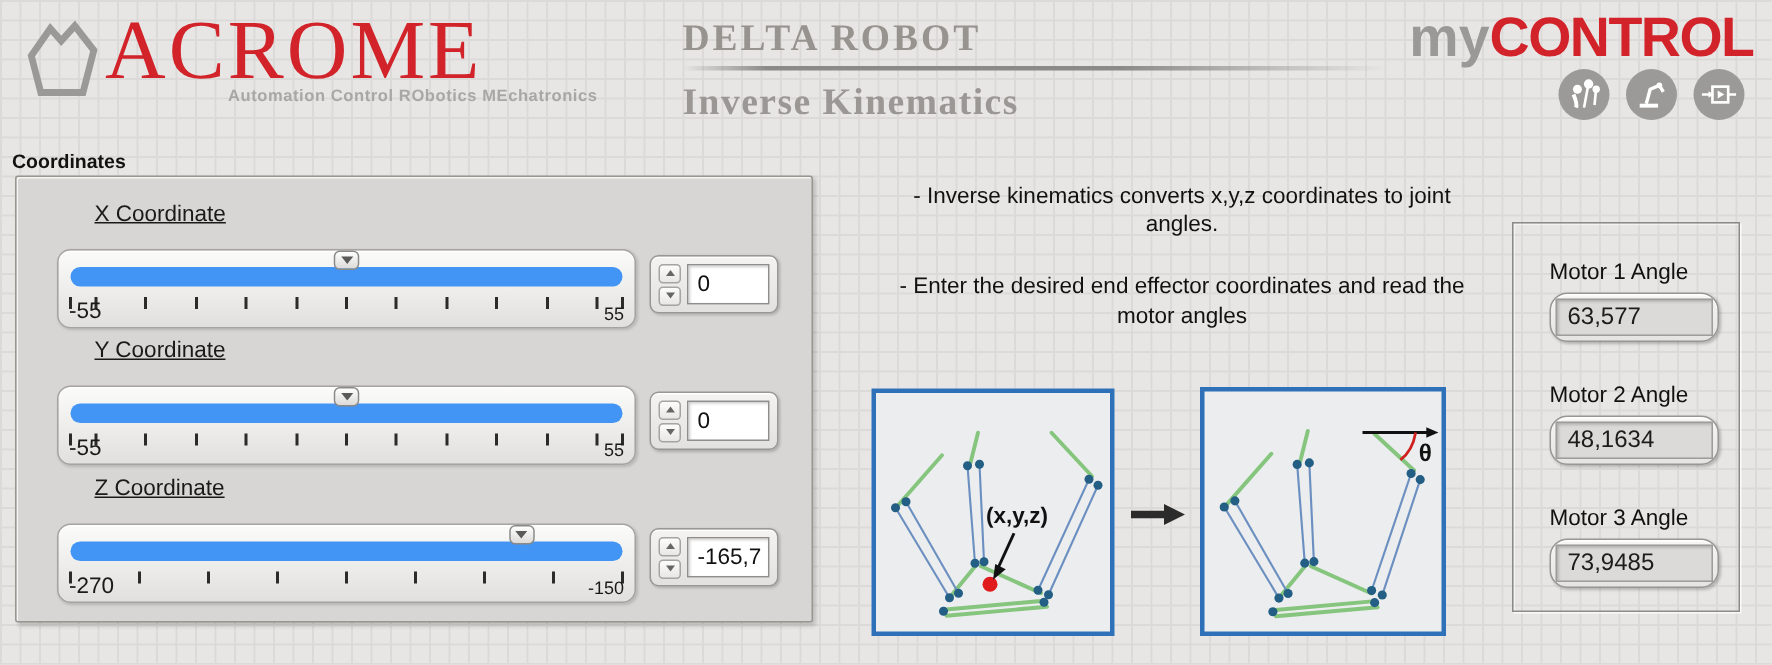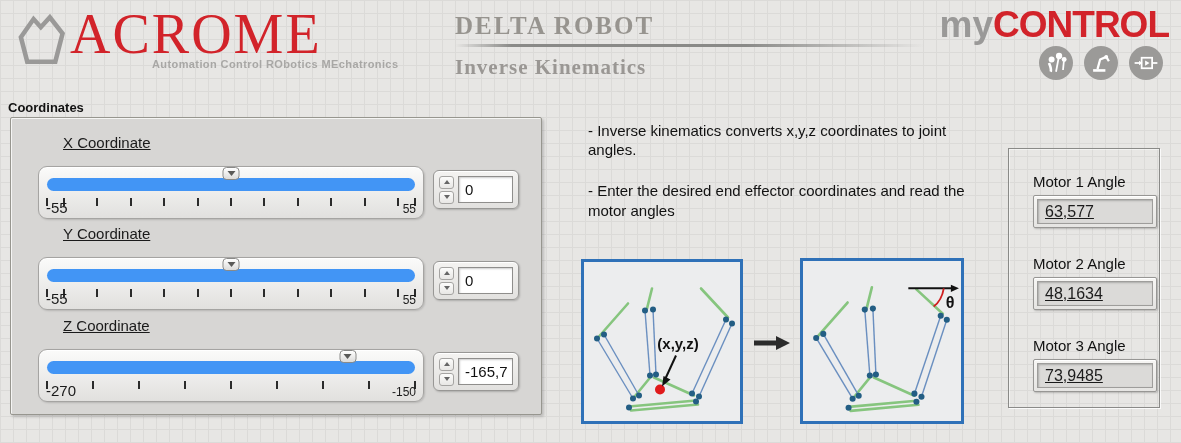--- a/index.html
+++ b/index.html
@@ -34,21 +34,21 @@
     font-family:"Liberation Serif", serif; font-weight:bold;
     font-size:25px; letter-spacing:2px; color:#97948f;
   }
   .title-divider {
     height:3px; margin:4px 0 8px 0;
     background:linear-gradient(90deg, rgba(138,138,136,0) 0%, #8a8a88 12%, #8a8a88 62%, rgba(138,138,136,0) 100%);
     border-radius:2px;
   }
   .title-sub {
     font-family:"Liberation Serif", serif; font-weight:bold;
-    font-size:21px; letter-spacing:1px; color:#9a9794;
+    font-size:25px; letter-spacing:1px; color:#9a9794;
   }
   .mycontrol { position:absolute; right:12px; top:6px; font-size:37px; line-height:38px; white-space:nowrap; }
   .mycontrol .my { color:var(--logo-gray); font-weight:bold; }
   .mycontrol .control { color:var(--brand-red); font-weight:bold; letter-spacing:-1px; }
   .hdr-icons { position:absolute; right:18px; top:46px; display:flex; gap:11px; }
   .hdr-icon { width:34px; height:34px; border-radius:50%; background:#9b9a98; display:flex; align-items:center; justify-content:center; }
   .hdr-icon svg { width:28px; height:28px; }
 
   
   .group-label { position:absolute; left:8px; top:100px; font-size:13px; font-weight:bold; color:#111; }
@@ -98,45 +98,44 @@
   }
   .tri-up { width:0; height:0; border-left:3px solid transparent; border-right:3px solid transparent; border-bottom:4px solid #666; }
   .tri-down { width:0; height:0; border-left:3px solid transparent; border-right:3px solid transparent; border-top:4px solid #666; }
   .numfield {
     flex:1; height:27px; background:#ffffff; border:1px solid #8f8e8c;
     box-shadow: inset 1px 1px 2px rgba(0,0,0,.2);
     font-size:15px; display:flex; align-items:center; padding-left:6px; color:#111;
   }
 
   
-  .instructions { position:absolute; left:588px; top:121px; width:400px; text-align:left; font-size:15px; color:#111; line-height:1.28; }
+  .instructions { position:absolute; left:588px; top:121px; width:400px; text-align:center; font-size:15px; color:#111; line-height:1.28; }
   .instructions p + p { margin-top:22px; }
 
   
   .diagram { position:absolute; background:#ecedee; border:3px solid #2f71b8; }
   .diagram-1 { left:581px; top:259px; width:162px; height:165px; }
   .diagram-2 { left:800px; top:258px; width:164px; height:166px; }
   .diagram svg { width:100%; height:100%; display:block; }
   .between-arrow { position:absolute; left:751px; top:333px; width:42px; height:20px; }
 
   
   .motor-panel {
     position:absolute; left:1008px; top:148px; width:152px; height:260px;
     border:1px solid #8a8a88; box-shadow: 1px 1px 0 rgba(255,255,255,.8), inset 1px 1px 0 rgba(255,255,255,.5);
   }
   .motor { position:absolute; left:24px; width:110px; }
   .motor-1 { top:24px; } .motor-2 { top:106px; } .motor-3 { top:188px; }
   .motor-label { font-size:15px; color:#111; margin-bottom:5px; }
   .motor-box {
-    width:124px; height:33px; border-radius:2px;
+    width:113px; height:33px; border-radius:12px;
     background:linear-gradient(#f7f6f4,#e5e4e2);
     border:1px solid #97969400; border:1px solid #979694;
     box-shadow: inset 0 1px 0 #fff, 1px 1px 2px rgba(0,0,0,.22);
     padding:3px;
-    text-decoration:underline;
   }
   .motor-field {
     width:100%; height:100%; background:#dbdad8; border:1px solid #9e9d9b;
     box-shadow: inset 1px 1px 2px rgba(0,0,0,.22);
     display:flex; align-items:center; padding-left:7px; font-size:16px; color:#1c1c1c;
   }
 </style>
 </head>
 <body>
 

